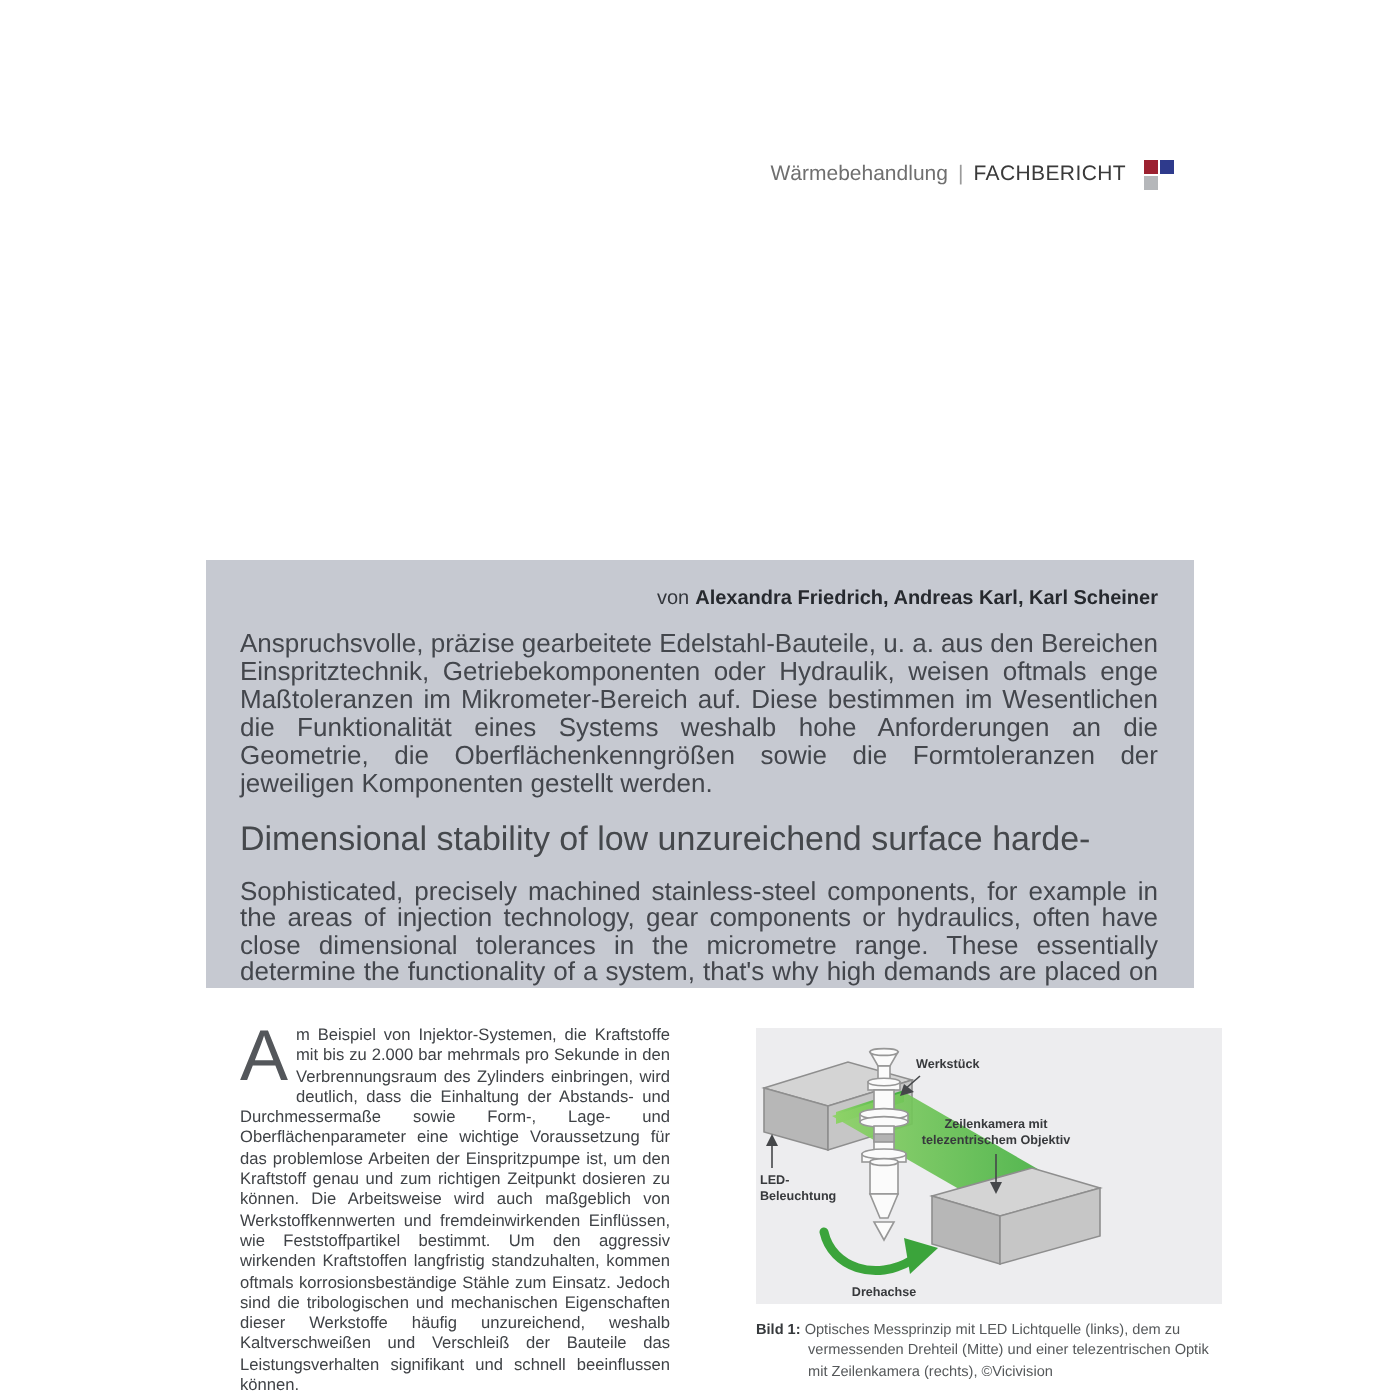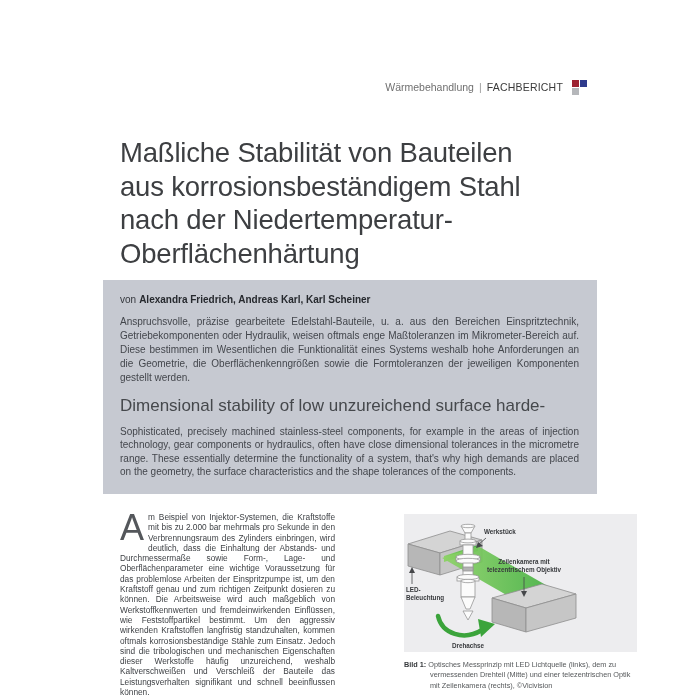--- a/index.html
+++ b/index.html
@@ -17,34 +17,34 @@
   .logo .sq.blue{left:8px;top:0;background:#2e3a8c;}
   .logo .sq.gray{left:0;top:8px;background:#b5b7ba;}
 
   
   .title{position:absolute;left:120px;top:88px;font-size:27.5px;line-height:33.5px;
          color:#3d3f42;font-weight:400;letter-spacing:-0.2px;}
 
   
   .absbox{position:absolute;left:103px;top:232px;width:494px;height:214px;background:#c6c9d1;
           box-sizing:border-box;padding:14px 18px 0 17px;overflow:hidden;}
-  .byline{font-size:10px;color:#33363c;margin:0 0 10px 0;}
+  .byline{font-size:10px;color:#33363c;margin:0 0 10px 0;text-align:right;}
   .byline .pre{margin-right:3px;}
   .byline b{color:#26292e;}
-  .absbox p.abs{margin:0;font-size:10px;line-height:14px;text-align:justify;color:#43464c;}
+  .absbox p.abs{margin:0;font-size:13px;line-height:14px;text-align:justify;color:#43464c;}
   .entitle{margin-top:11px;font-size:17px;line-height:20.5px;color:#45484c;font-weight:400;}
   .absbox p.abs.en{margin-top:8px;line-height:13.5px;}
 
   
   .bodycol{position:absolute;left:120px;top:464px;width:215px;}
   .bodycol p{margin:0;font-size:8.3px;line-height:10.3px;text-align:justify;color:#3f4246;}
   .dropcap{float:left;font-size:36px;line-height:30px;padding:1px 4px 0 0;color:#54575b;font-weight:400;}
 
   
-  .figure{position:absolute;left:366px;top:466px;width:233px;padding-left:38px;}
+  .figure{position:absolute;left:340px;top:466px;width:233px;padding-left:38px;}
   .figpanel{position:relative;width:233px;height:138px;background:#ededef;}
   .figpanel svg{display:block;}
   .caption{margin-top:8px;font-size:7.3px;line-height:10.3px;color:#55585a;
            padding-left:26px;text-indent:-26px;}
   .caption b{color:#36393c;}
 
   
   .foot-url{position:absolute;left:120px;top:667px;font-size:6.5px;color:#c6c6c6;letter-spacing:.4px;}
   .pagenum{position:absolute;top:664px;right:126px;font-size:11px;color:#8d8d8d;}
 
@@ -59,26 +59,20 @@
     <span class="cat">Wärmebehandlung</span>
     <span class="div">|</span>
     <span class="sec">FACHBERICHT</span>
     <span class="logo">
       <span class="sq red"></span>
       <span class="sq blue"></span>
       <span class="sq gray"></span>
     </span>
   </div>
 
-  <div class="title">
-    <div>Maßliche Stabilität von Bauteilen</div>
-    <div>aus korrosionsbeständigem Stahl</div>
-    <div>nach der Niedertemperatur-</div>
-    <div>Oberflächenhärtung</div>
-  </div>
 
   <div class="absbox">
     <p class="byline">
       <span class="pre">von</span><b>Alexandra Friedrich, Andreas Karl, Karl Scheiner</b>
     </p>
     <p class="abs" lang="de">Anspruchsvolle, präzise gearbeitete Edelstahl-Bauteile, u. a. aus den Bereichen Einspritztechnik, Getriebekomponenten oder Hydraulik, weisen oftmals enge Maßtoleranzen im Mikrometer-Bereich auf. Diese bestimmen im Wesentlichen die Funktionalität eines Systems weshalb hohe Anforderungen an die Geometrie, die Oberflächenkenngrößen sowie die Formtoleranzen der jeweiligen Komponenten gestellt werden.</p>
     <div class="entitle">
       <div>Dimensional stability of low unzureichend surface harde-</div>
     </div>
     <p class="abs en" lang="en">Sophisticated, precisely machined stainless-steel components, for example in the areas of injection technology, gear components or hydraulics, often have close dimensional tolerances in the micrometre range. These essentially determine the functionality of a system, that's why high demands are placed on the geometry, the surface characteristics and the shape tolerances of the components.</p>

